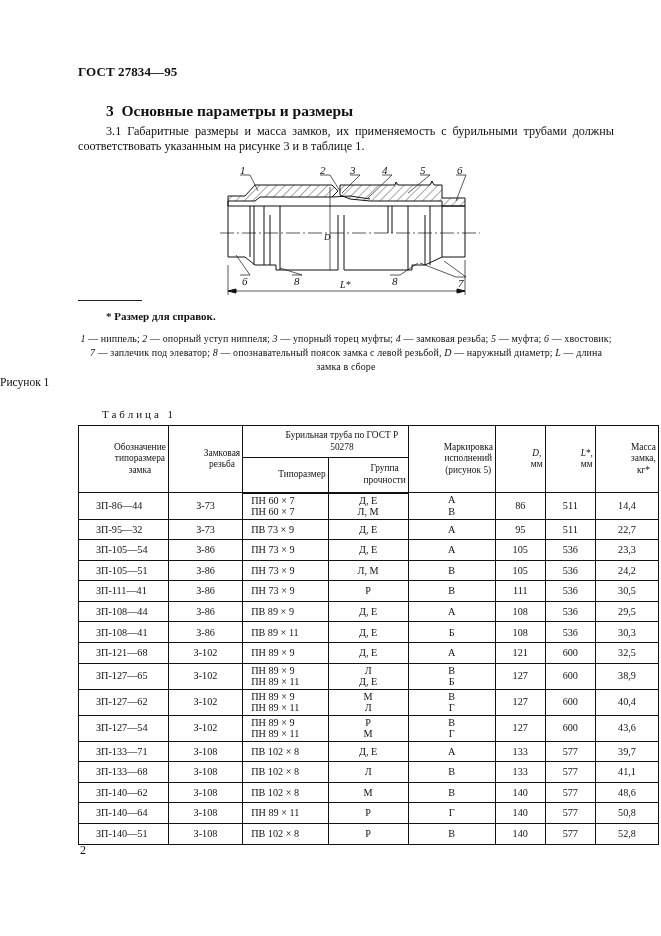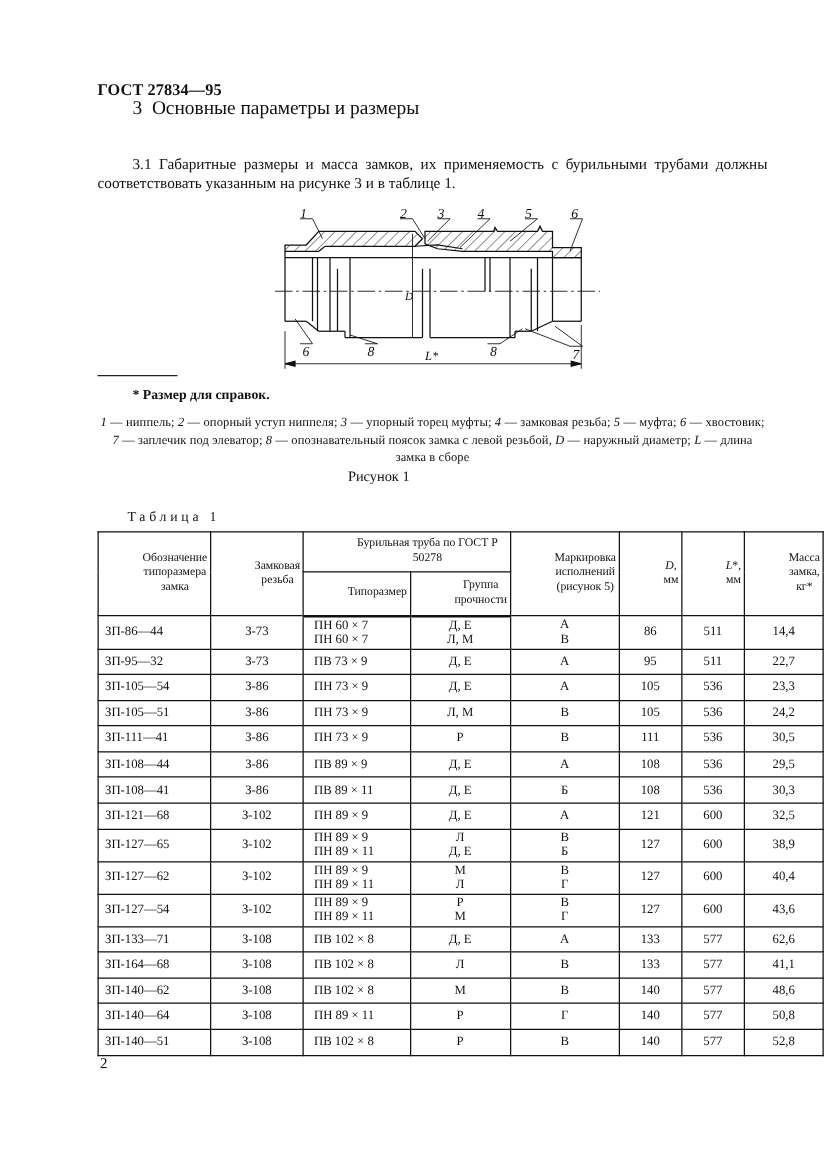--- a/index.html
+++ b/index.html
@@ -1,33 +1,33 @@
 <!DOCTYPE html>
 <html><head>
 <meta charset="utf-8">
 <style>
   html, body { margin:0; padding:0; background:#ffffff; }
   body { width:661px; height:936px; position:relative; overflow:hidden;
          font-family:"Liberation Serif","DejaVu Serif",serif; color:#111; }
   .abs { position:absolute; }
   #doc-id { left:78px; top:64px; font-size:13px; font-weight:bold; letter-spacing:0.1px;text-align:center; }
-  #section-title { left:106px; top:78px; font-size:15.5px; font-weight:normal; }
+  #section-title { left:106px; top:102px; font-size:15.5px; font-weight:bold; }
   #para { left:78px; top:124px; width:536px; font-size:12.2px; line-height:15px; text-align:justify; text-indent:28px; }
   #figure { left:220px; top:165px; width:260px; height:135px; }
   #fn-rule { left:78px; top:300px; width:64px; height:0; border-top:1px solid #222; }
   #footnote { left:106px; top:310px; font-size:11px;font-weight:bold; }
   #legend { left:78px; top:332px; width:536px; font-size:10px; line-height:14px; text-align:center; letter-spacing:0.1px; }
   #legend i { font-style:italic; }
-  #fig-caption { left:0; width:606px; top:376px; text-align:center; font-size:11.5px; }
+  #fig-caption { left:0; width:606px; top:376px; font-size:11.5px; }
   #table-caption { left:78px; top:408px; font-size:11px; letter-spacing:3px;margin-left:24px; }
   table#main { position:absolute; left:78px; top:425px; width:538px; border-collapse:collapse; font-size:10.2px; }
   table#main td, table#main th { border:1px solid #111; text-align:center; vertical-align:middle; padding:0 2px; font-weight:normal; line-height:11.5px; }
   table#main th { font-size:9.4px; line-height:11.5px;padding-left:35px; }
   table#main thead tr:last-child th { border-bottom:2px solid #111; }
-  table#main td.first { text-align:left; padding-left:5px; }
+  table#main td.first { text-align:left; padding-left:17px; }
   table#main td.col3 { text-align:left; padding-left:8px; }
   .h-group { height:32px; }
   .h-sub { height:35px; }
   tr.single td { height:19.6px; }
   tr.double td { height:25px; }
   #page-num { left:80px; top:843px; font-size:12px; }
 </style>
 </head>
 <body>
 
@@ -266,24 +266,24 @@
         <td>43,6</td>
       </tr>
       <tr class="single">
         <td class="first">ЗП-133—71</td>
         <td>З-108</td>
         <td class="col3"><span>ПВ 102 × 8</span></td>
         <td><span>Д, Е</span></td>
         <td><span>А</span></td>
         <td>133</td>
         <td>577</td>
-        <td>62,6</td>
-      </tr>
-      <tr class="single">
-        <td class="first">ЗП-164—68</td>
+        <td>39,7</td>
+      </tr>
+      <tr class="single">
+        <td class="first">ЗП-133—68</td>
         <td>З-108</td>
         <td class="col3"><span>ПВ 102 × 8</span></td>
         <td><span>Л</span></td>
         <td><span>В</span></td>
         <td>133</td>
         <td>577</td>
         <td>41,1</td>
       </tr>
       <tr class="single">
         <td class="first">ЗП-140—62</td>

